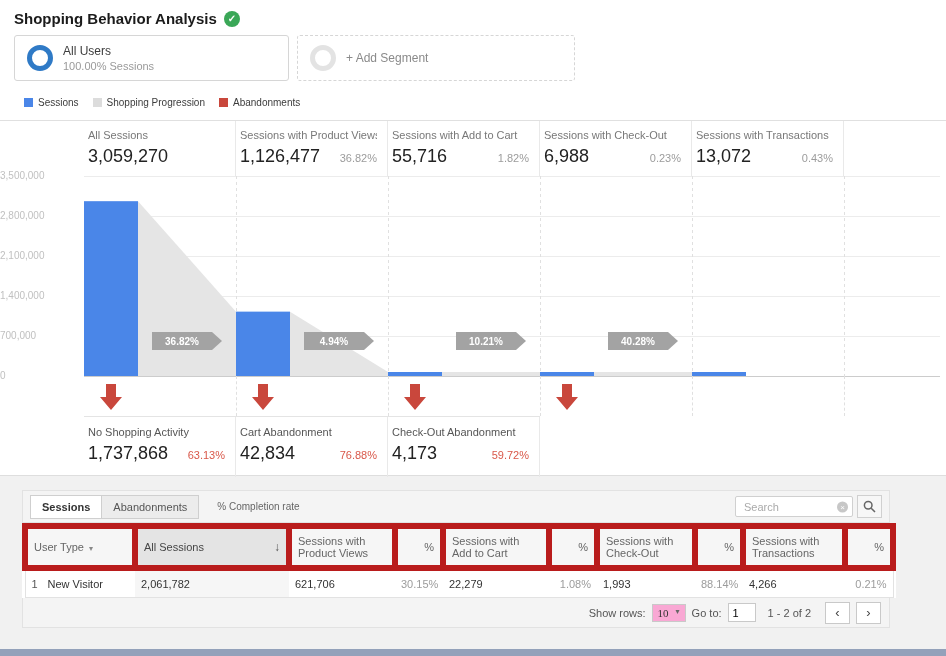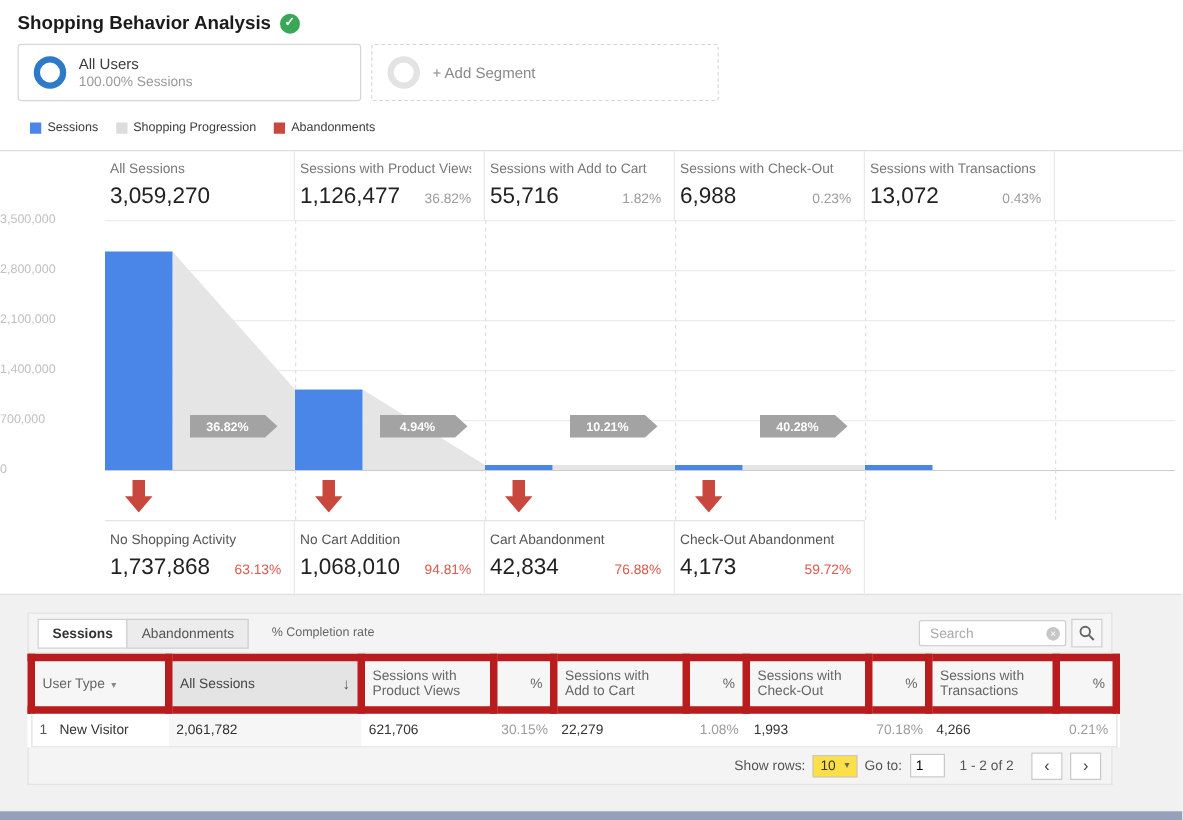--- a/index.html
+++ b/index.html
@@ -79,21 +79,21 @@
   .gatable td.sorted { background:#f6f6f6; }
   .th-flex { display:flex; justify-content:space-between; align-items:center; }
   .sort-arrow { color:#555; font-size:12px; }
   .filter-caret { color:#888; font-size:8px; margin-left:5px; }
   .row-idx { display:inline-block; width:16px; color:#555; }
 
   .tfoot { display:flex; align-items:center; justify-content:flex-end; gap:6px;
     background:#f4f4f4; border:1px solid #e2e2e2; border-top:none; height:30px;
     padding:0 8px; font-size:11px; color:#555; }
   .fake-select { display:flex; align-items:flex-start; gap:7px; border:1px solid #c9c9c9;
-    background:#fde047; padding:2px 5px; font-size:11px; color:#333; cursor:pointer; }
+    background:#f9a8d4; padding:2px 5px; font-size:11px; color:#333; cursor:pointer;font-family:Liberation Serif, serif; }
   .fake-select .caret { font-size:8px; color:#666; }
   .goto-input { width:28px; height:19px; border:1px solid #c9c9c9; font-size:11px; padding:1px 4px; }
   .range-text { margin:0 8px 0 6px; color:#555; }
   .page-btn { width:25px; height:22px; border:1px solid #c9c9c9; background:#fff;
     text-align:center; line-height:20px; font-size:13px; color:#444; cursor:pointer; }
 
   .bottom-scrollbar { position:absolute; left:0; bottom:0; width:946px; height:7px; background:#93a1ba; }
 </style>
 </head>
 <body>
@@ -240,27 +240,20 @@
         <polygon points="6,0 16,0 16,13 22,13 11,26 0,13 6,13" fill="#c9473c"></polygon>
       </svg>
   </span>
 
   <div class="aband-row">
     <div class="aband-col">
       <div class="aband-label">No Shopping Activity</div>
       <div class="stat-valrow">
         <span class="stat-value">1,737,868</span>
         <span class="aband-pct">63.13%</span>
-      </div>
-    </div>
-    <div class="aband-col">
-      <div class="aband-label">No Cart Addition</div>
-      <div class="stat-valrow">
-        <span class="stat-value">1,068,010</span>
-        <span class="aband-pct">94.81%</span>
       </div>
     </div>
     <div class="aband-col">
       <div class="aband-label">Cart Abandonment</div>
       <div class="stat-valrow">
         <span class="stat-value">42,834</span>
         <span class="aband-pct">76.88%</span>
       </div>
     </div>
     <div class="aband-col">
@@ -331,21 +324,21 @@
       <tr>
         <td>
           <span class="row-idx">1</span><span>New Visitor</span>
         </td>
         <td class="sorted">2,061,782</td>
         <td>621,706</td>
         <td class="pct">30.15%</td>
         <td>22,279</td>
         <td class="pct">1.08%</td>
         <td>1,993</td>
-        <td class="pct">70.18%</td>
+        <td class="pct">88.14%</td>
         <td>4,266</td>
         <td class="pct">0.21%</td>
       </tr>
     </tbody>
   </table>
 
   <div class="tfoot">
     <span>Show rows:</span>
     <span class="fake-select">
       <span>10</span>

